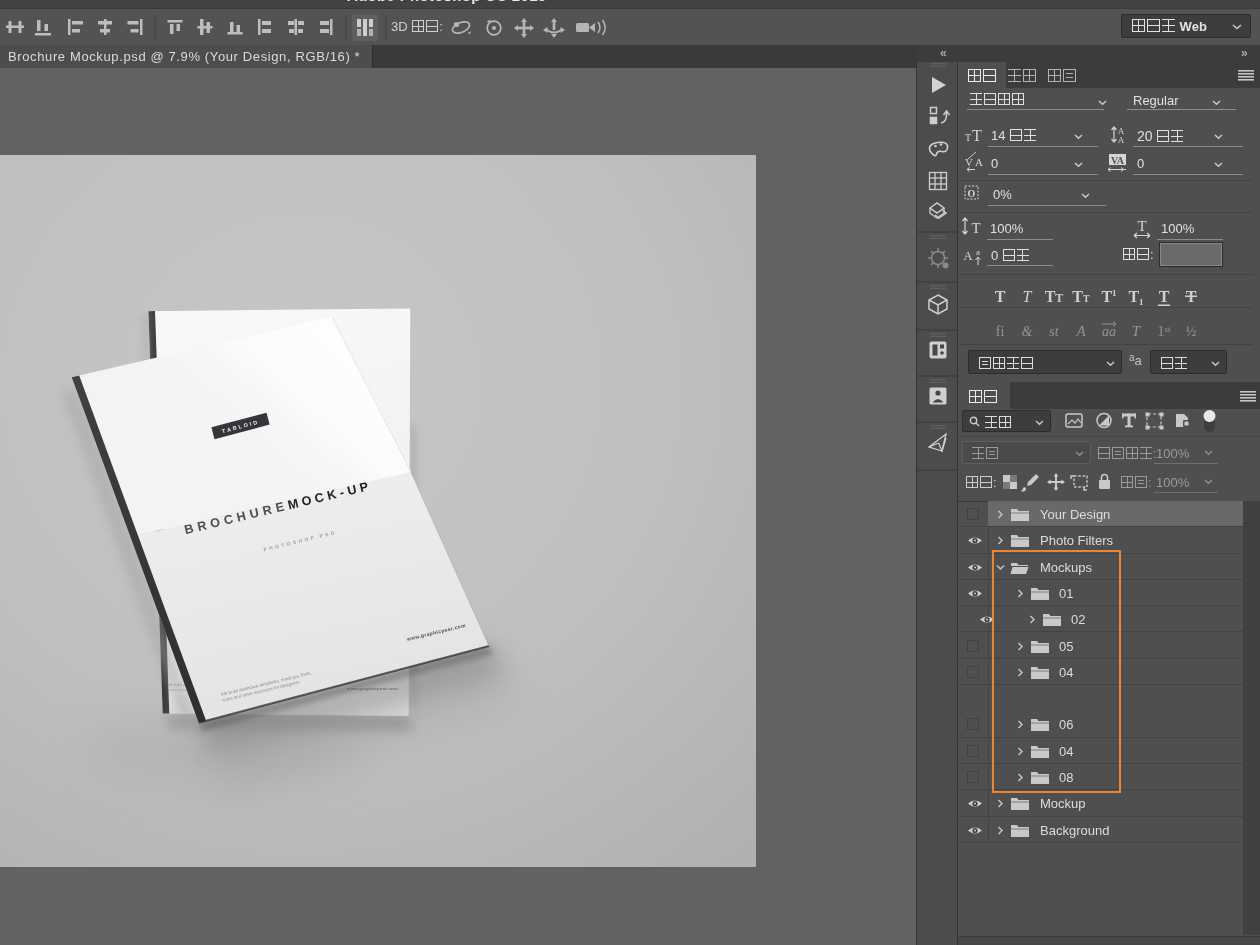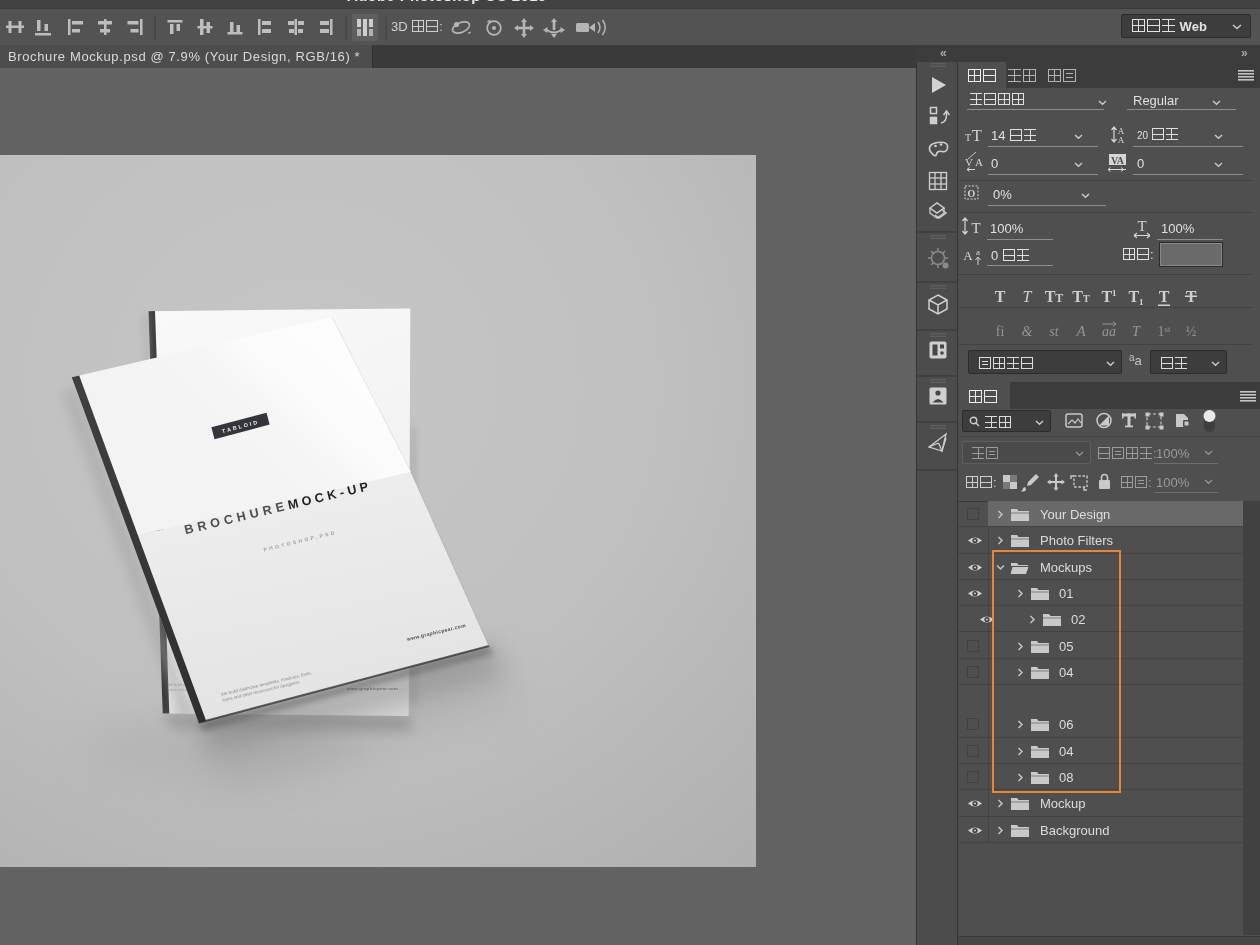--- a/index.html
+++ b/index.html
@@ -333,21 +333,21 @@
       <div class="abs" style="left:175px;top:5px;color:#e0e0e0;font-size:13px;white-space:nowrap;">Regular</div>
       <div class="abs" style="left:169px;top:21px;width:109px;height:1px;background:#8c8c8c;"></div>
       <svg width="9" height="6" style="position:absolute;left:254px;top:12px;">
           <path d="M1 1 L4.5 4.2 L8 1" stroke="#c8c8c8" stroke-width="1.5" fill="none"></path>
         </svg>
       <div class="abs" style="left:33px;top:40px;color:#e0e0e0;font-size:13px;white-space:nowrap;">14 <span class="cj g1 c12"></span><span class="cj g3 c12"></span></div>
       <svg width="9" height="6" style="position:absolute;left:116px;top:46px;">
           <path d="M1 1 L4.5 4.2 L8 1" stroke="#c8c8c8" stroke-width="1.5" fill="none"></path>
         </svg>
       <div class="abs" style="left:30px;top:58px;width:110px;height:1px;background:#8c8c8c;"></div>
-      <div class="abs" style="left:179px;top:40px;color:#e0e0e0;font-size:10px;white-space:nowrap;">20 <span class="cj g1 c12"></span><span class="cj g3 c12"></span></div>
+      <div class="abs" style="left:179px;top:40px;color:#e0e0e0;font-size:14px;white-space:nowrap;">20 <span class="cj g1 c12"></span><span class="cj g3 c12"></span></div>
       <svg width="9" height="6" style="position:absolute;left:256px;top:46px;">
           <path d="M1 1 L4.5 4.2 L8 1" stroke="#c8c8c8" stroke-width="1.5" fill="none"></path>
         </svg>
       <div class="abs" style="left:175px;top:58px;width:110px;height:1px;background:#8c8c8c;"></div>
       <div class="abs" style="left:33px;top:68px;color:#e0e0e0;font-size:13px;white-space:nowrap;">0</div>
       <svg width="9" height="6" style="position:absolute;left:116px;top:74px;">
           <path d="M1 1 L4.5 4.2 L8 1" stroke="#c8c8c8" stroke-width="1.5" fill="none"></path>
         </svg>
       <div class="abs" style="left:30px;top:86px;width:110px;height:1px;background:#8c8c8c;"></div>
       <div class="abs" style="left:179px;top:68px;color:#e0e0e0;font-size:13px;white-space:nowrap;">0</div>

